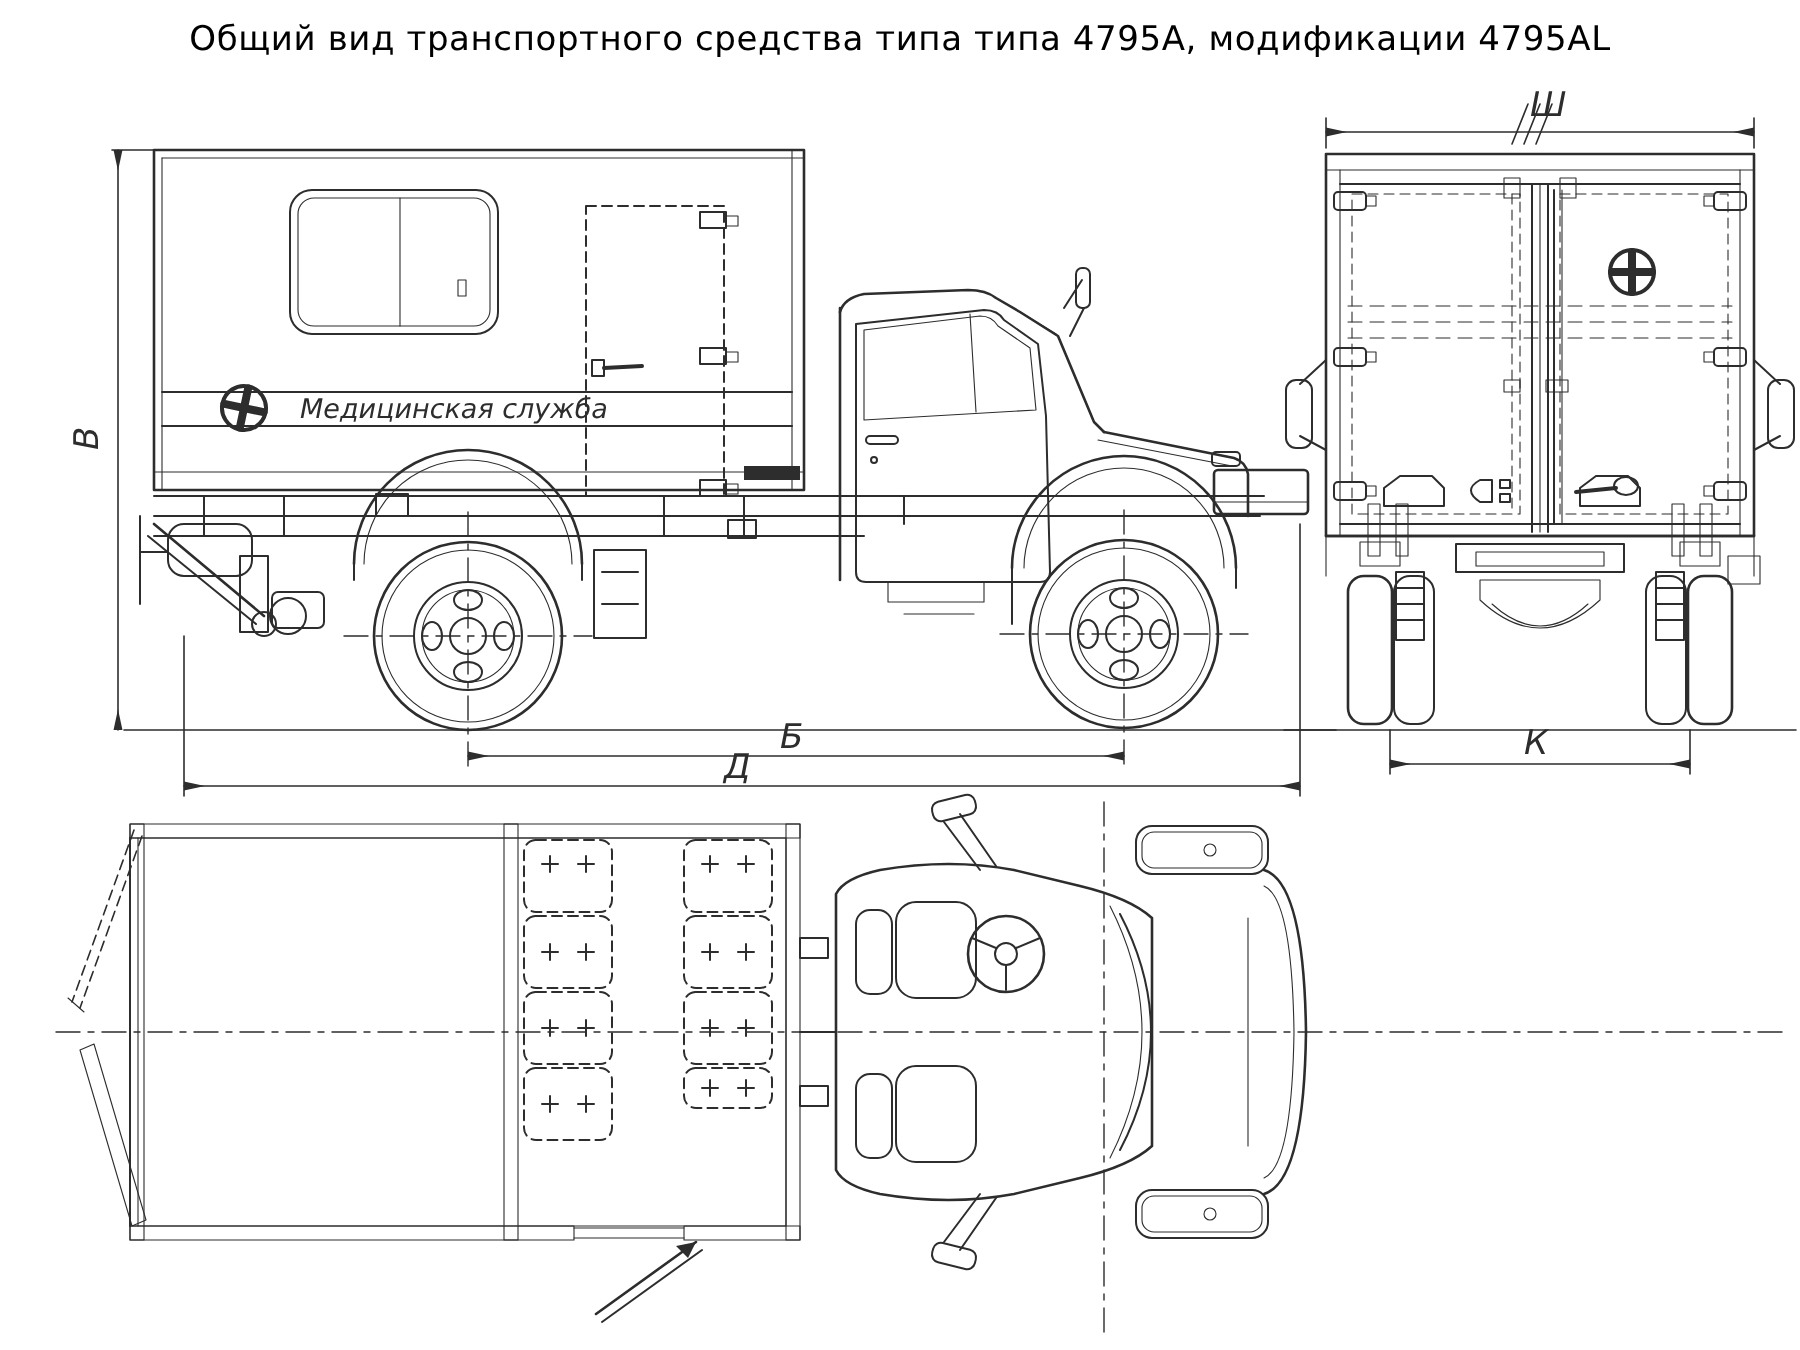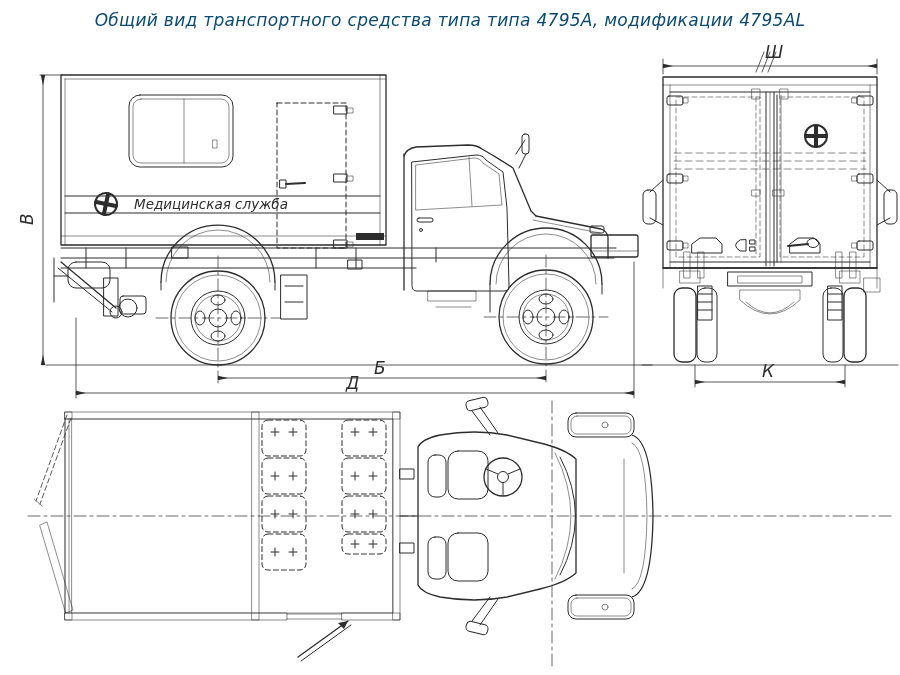--- a/index.html
+++ b/index.html
@@ -2,24 +2,24 @@
 <html><head>
 <meta charset="utf-8">
 <style>
   html,body{margin:0;padding:0;background:#e8e8e8;}
   #canvas{
     position:relative;width:900px;height:675px;background:#ffffff;
     font-family:"DejaVu Sans", sans-serif;overflow:hidden;
   }
   #title{
     position:absolute;left:0;top:10px;width:900px;text-align:center;
-    font-style:italic;font-size:17px;letter-spacing:.3px;color:#0c4a6e;
+    font-size:17px;letter-spacing:.3px;color:#000000;
   }
   .view{position:absolute;}
-  #side-view{left:16px;top:50px;}
+  #side-view{left:32px;top:50px;}
   #rear-view{left:640px;top:40px;}
   #plan-view{left:20px;top:395px;}
   svg line,svg path,svg rect,svg circle,svg ellipse,svg polyline,svg polygon{
     fill:none;stroke:#2d2d2d;stroke-width:1;stroke-linecap:round;stroke-linejoin:round;
   }
   svg .thin{stroke-width:.55;}
   svg .med{stroke-width:1.3;}
   svg .bold{stroke-width:2;}
   svg .xbold{stroke-width:4;}
   svg .fill{fill:#2d2d2d;stroke:none;}

